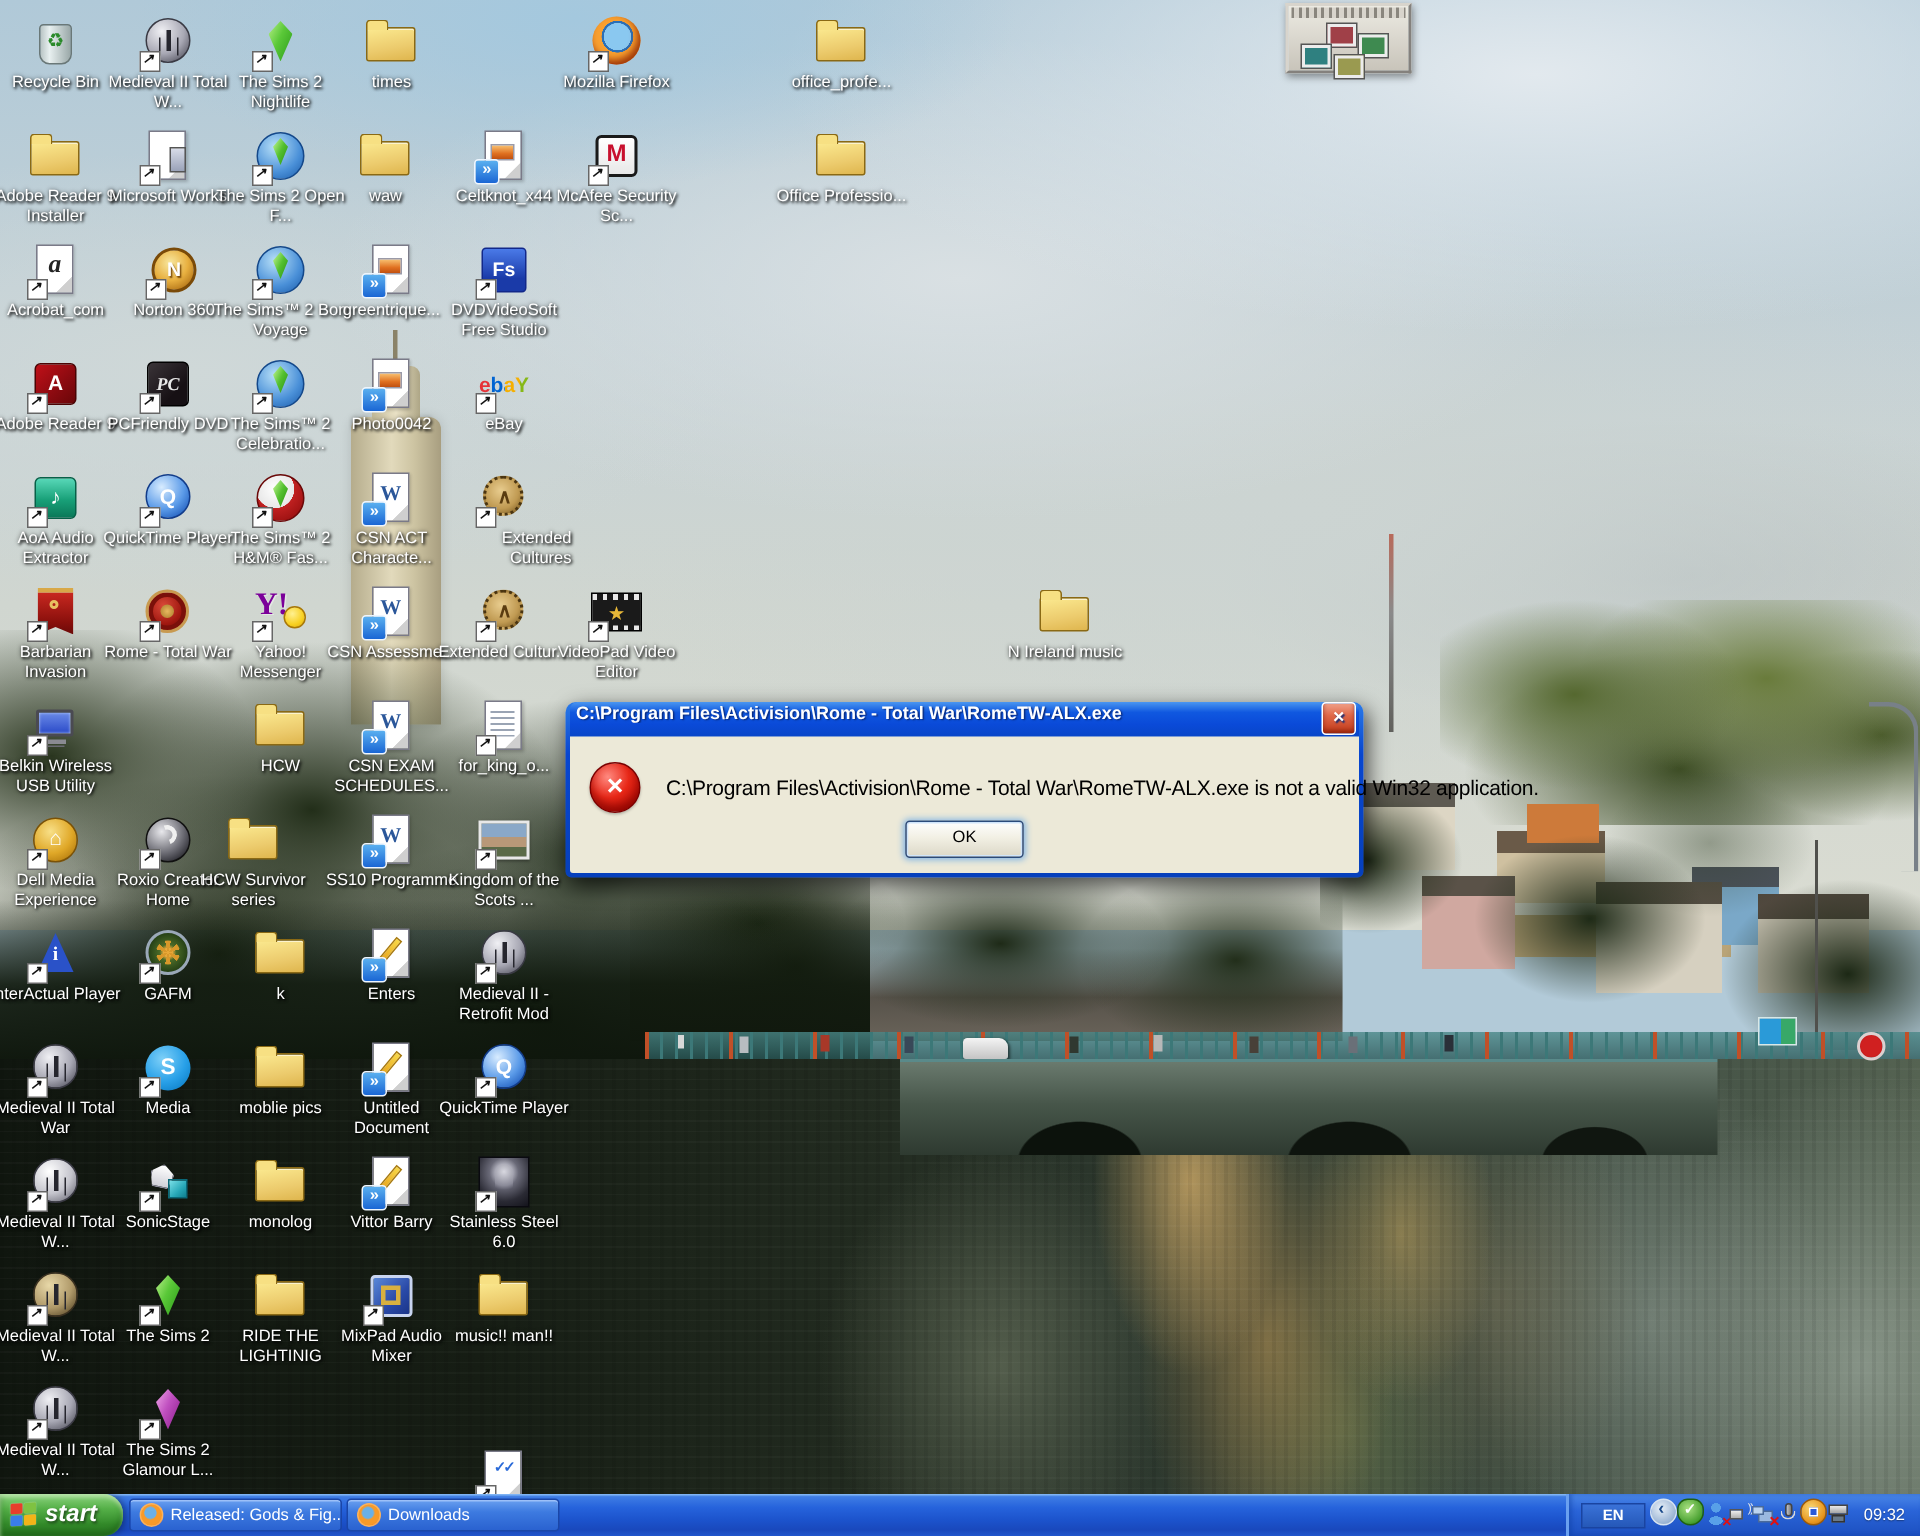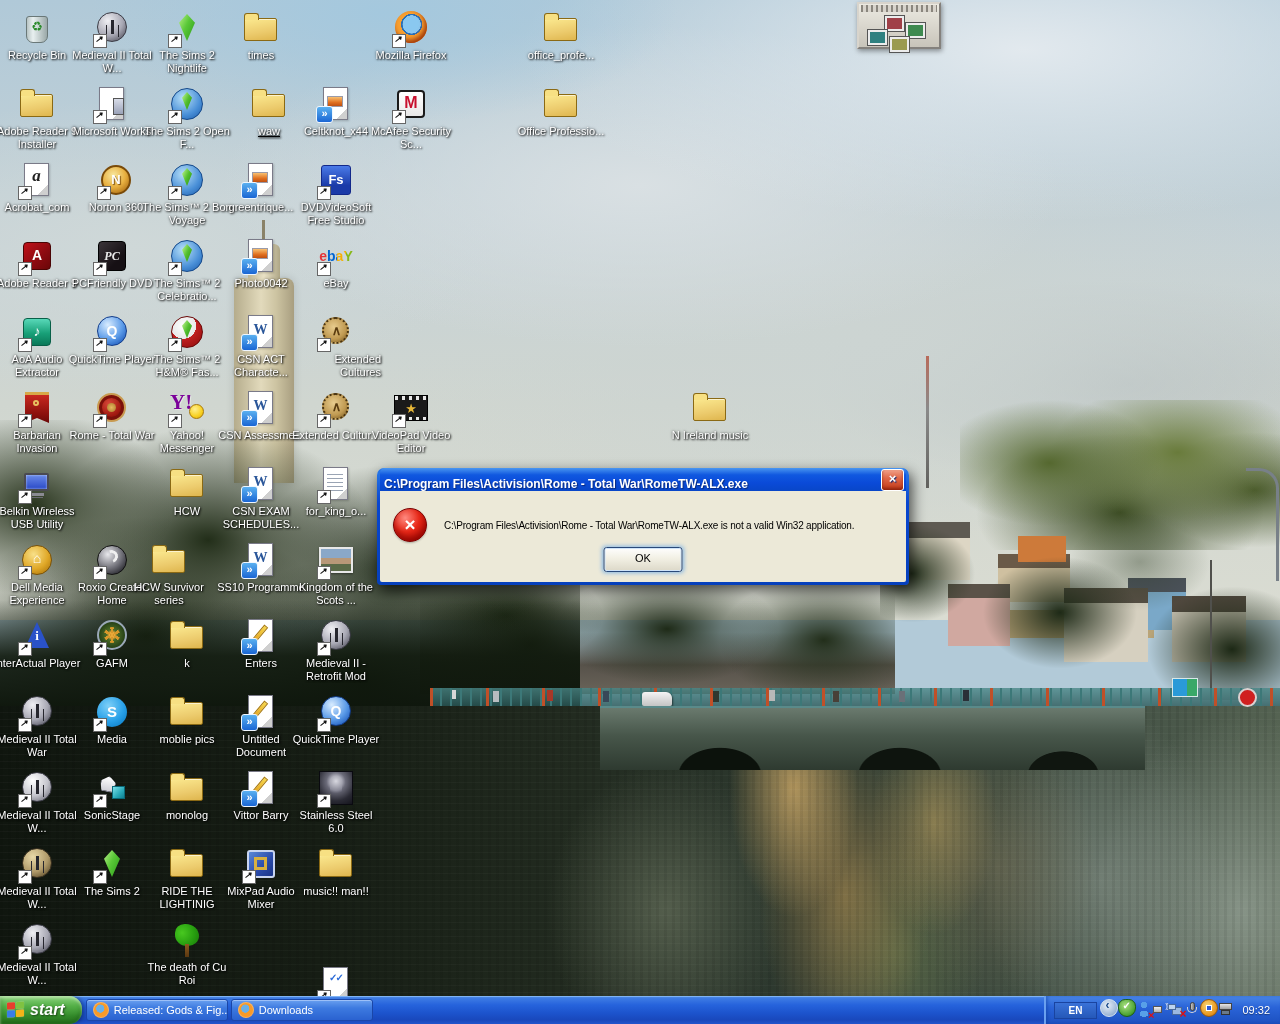--- a/index.html
+++ b/index.html
@@ -260,34 +260,34 @@
   .g-photo::before{left:3px;top:7px;width:34px;height:26px;border:2px solid #e8e8e8;box-shadow:0 1px 2px #0006;
     background:linear-gradient(#8aa8c8 0 40%,#b89878 40% 70%,#5a6a48 70%);}
   .g-fs::before{left:5px;top:5px;width:30px;height:30px;border-radius:3px;border:1px solid #12288a;
     background:linear-gradient(#4a7ae8,#1a3aa8 70%);}
   .g-fs::after{content:"Fs";left:5px;top:12px;width:30px;text-align:center;color:#fff;font-weight:bold;font-size:13px;}
 
   
   #error-dialog{position:absolute;left:377px;top:468px;width:532px;height:117px;box-sizing:border-box;
     padding:0 3px 3px;border-radius:7px 7px 4px 4px;
     background:linear-gradient(#2a7ae8,#0846d0 30%,#0640bc);box-shadow:3px 5px 14px #000a;z-index:20;}
-  .dlg-title{height:23px;display:flex;align-items:flex-end;gap:20px;padding:0 2px 0 4px;border-radius:5px 5px 0 0;
+  .dlg-title{height:23px;display:flex;align-items:flex-start;gap:20px;padding:0 2px 0 4px;border-radius:5px 5px 0 0;
     background:linear-gradient(#4a96f0 0%,#1058e0 30%,#0a4ad8 65%,#0846c8 100%);
     color:#fff;font-weight:bold;font-size:12px;text-shadow:1px 1px 1px #0a2a7a;}
   .dlg-title-text{flex:1;white-space:nowrap;overflow:hidden;}
   .dlg-close{width:21px;height:20px;border-radius:3px;border:1px solid #fff;
     background:linear-gradient(#f0a088,#e06848 40%,#c03818);box-shadow:inset 0 -2px 3px #7a1a08aa;
     color:#fff;font-size:13px;font-weight:bold;line-height:18px;text-align:center;cursor:pointer;}
   .dlg-body{height:91px;background:#ece9d8;position:relative;border-radius:0 0 2px 2px;}
   .dlg-row{display:flex;align-items:center;gap:17px;padding:17px 8px 0 13px;}
   .err-icon{flex:none;width:32px;height:32px;border-radius:50%;border:1px solid #7a0000;
     background:radial-gradient(circle at 35% 28%,#ff8a80,#e82818 45%,#b00800 85%);
     box-shadow:inset 0 -4px 6px #70000088,0 1px 2px #0004;
     color:#fff;font-weight:bold;font-size:19px;line-height:31px;text-align:center;}
-  .dlg-msg{font-size:10px;letter-spacing:-0.2px;color:#000;white-space:nowrap;}
+  .dlg-msg{font-size:14px;letter-spacing:-0.2px;color:#000;white-space:nowrap;}
   .dlg-ok{position:absolute;left:50%;bottom:10px;transform:translateX(-50%);width:77px;height:23px;
     border:1px solid #2a4a7a;border-radius:3px;background:linear-gradient(#fefefe,#f2f0e4 45%,#dcd8c8);
     box-shadow:inset 0 0 0 1px #cfe4fa,0 0 4px 1px #86b7e4;font-size:11px;line-height:21px;
     text-align:center;cursor:pointer;font-family:"Liberation Sans",sans-serif;}
 
   
   #taskbar{position:absolute;left:0;top:996px;width:1280px;height:28px;display:flex;align-items:stretch;
     background:linear-gradient(#5a93e8,#3d7be4 8%,#2663dc 32%,#1c53cc 62%,#1948bc 86%,#2155cc);
     box-shadow:inset 0 1px 0 #7fb3f4;z-index:30;}
   #start-btn{flex:none;display:flex;align-items:center;gap:5px;padding:0 17px 0 7px;cursor:pointer;
@@ -431,21 +431,21 @@
           <i class="sc"></i>
         </div>
         <div class="dl">Microsoft Works</div>
       </div>
       <div class="di" style="left: 142px; top: 84px;">
         <div class="g g-sims-blue">
           <i class="sc"></i>
         </div>
         <div class="dl">The Sims 2 Open F...</div>
       </div>
-      <div class="di" style="left: 224px; top: 84px; text-decoration: underline;">
+      <div class="di" style="left: 212px; top: 84px;">
         <div class="g g-folder"></div>
         <div class="dl">waw</div>
       </div>
       <div class="di" style="left: 291px; top: 84px;">
         <div class="g g-doc-image">
           <i class="bb">»</i>
         </div>
         <div class="dl">Celtknot_x44</div>
       </div>
       <div class="di" style="left: 366px; top: 84px;">
@@ -747,23 +747,25 @@
       <div class="di" style="left: 291px; top: 844px;">
         <div class="g g-folder"></div>
         <div class="dl">music!! man!!</div>
       </div>
       <div class="di" style="left: -8px; top: 920px;">
         <div class="g g-helmet">
           <i class="sc"></i>
         </div>
         <div class="dl">Medieval II Total W...</div>
       </div>
-      <div class="di" style="left: 142px; top: 920px;">
-        <div class="g g-tree"></div>
-        <div class="dl">The death of Cu Roi</div>
+      <div class="di" style="left: 67px; top: 920px;">
+        <div class="g g-sims-purple">
+          <i class="sc"></i>
+        </div>
+        <div class="dl">The Sims 2 Glamour L...</div>
       </div>
       <div class="di" style="left: 291px; top: 964px;">
         <div class="g g-browser-choice">
           <i class="sc"></i>
         </div>
         <div class="dl">Browser Choice</div>
       </div>
     </div>
 
   <div id="error-dialog">

